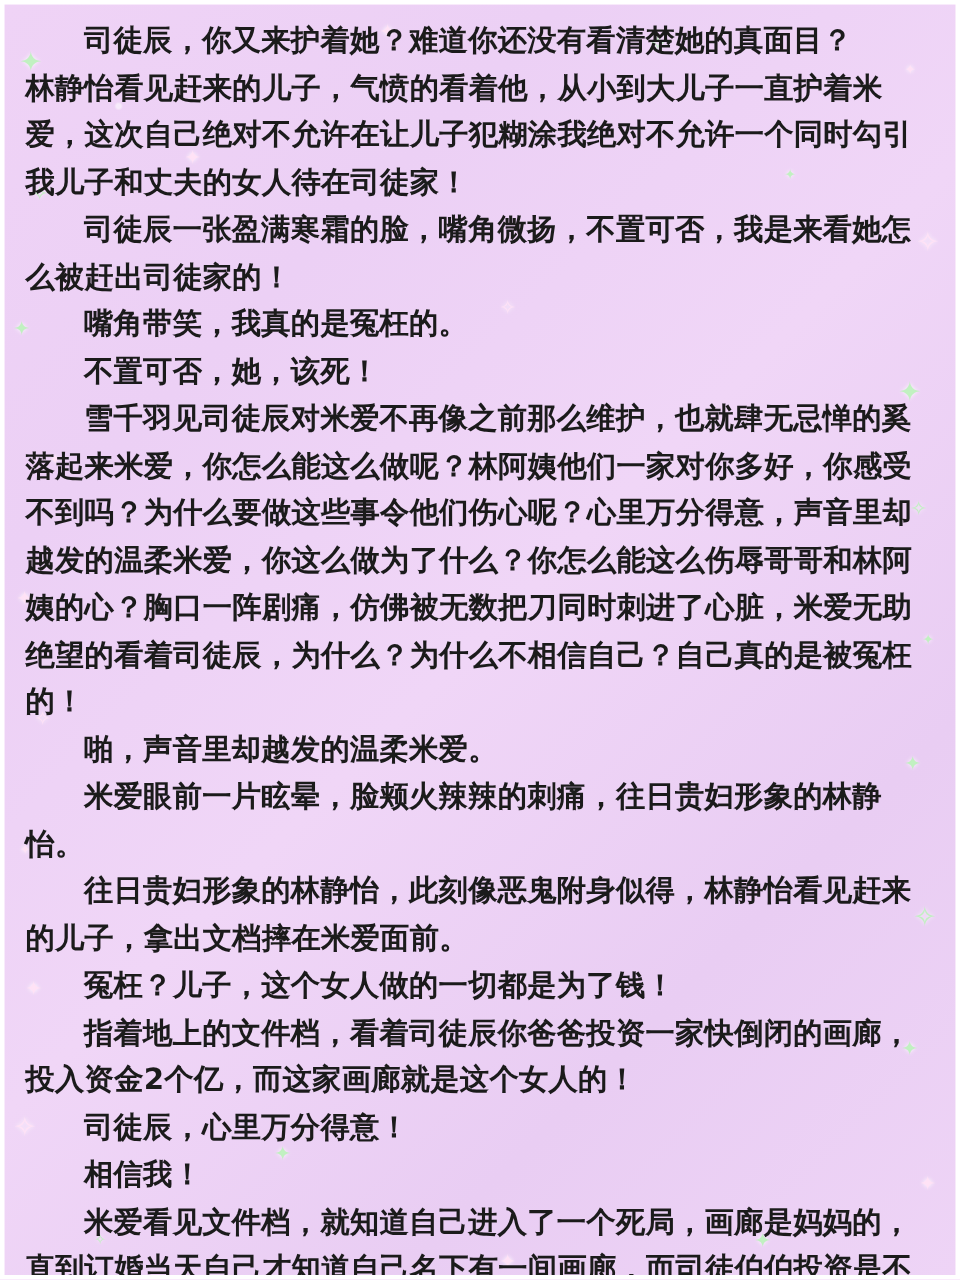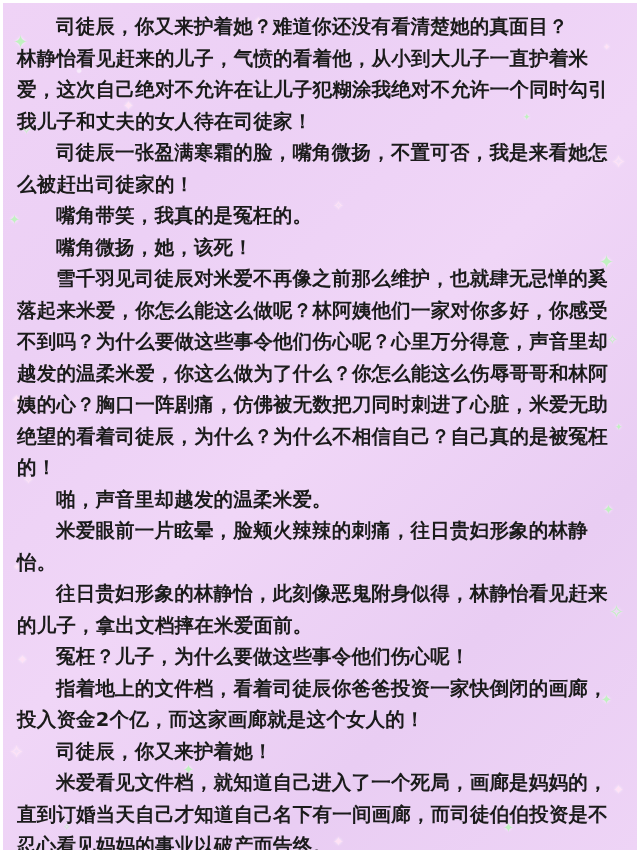--- a/index.html
+++ b/index.html
@@ -96,25 +96,26 @@
     <span class="sp green small" style="left:60px; top:820px;">✧</span>
     <span class="sp pink" style="left:330px; top:832px;">✦</span>
     <span class="sp green" style="left:500px; top:818px;">✦</span>
   </div>
 
   <div class="text-body">
     <p class="para">司徒辰，你又来护着她？难道你还没有看清楚她的真面目？</p>
     <p class="para noindent">林静怡看见赶来的儿子，气愤的看着他，从小到大儿子一直护着米爱，这次自己绝对不允许在让儿子犯糊涂我绝对不允许一个同时勾引我儿子和丈夫的女人待在司徒家！</p>
     <p class="para">司徒辰一张盈满寒霜的脸，嘴角微扬，不置可否，我是来看她怎么被赶出司徒家的！</p>
     <p class="para">嘴角带笑，我真的是冤枉的。</p>
-    <p class="para">嘴角微扬，她，该死！</p>
+    <p class="para">不置可否，她，该死！</p>
     <p class="para">雪千羽见司徒辰对米爱不再像之前那么维护，也就肆无忌惮的奚落起来米爱，你怎么能这么做呢？林阿姨他们一家对你多好，你感受不到吗？为什么要做这些事令他们伤心呢？心里万分得意，声音里却越发的温柔米爱，你这么做为了什么？你怎么能这么伤辱哥哥和林阿姨的心？胸口一阵剧痛，仿佛被无数把刀同时刺进了心脏，米爱无助绝望的看着司徒辰，为什么？为什么不相信自己？自己真的是被冤枉的！</p>
     <p class="para">啪，声音里却越发的温柔米爱。</p>
     <p class="para">米爱眼前一片眩晕，脸颊火辣辣的刺痛，往日贵妇形象的林静怡。</p>
     <p class="para">往日贵妇形象的林静怡，此刻像恶鬼附身似得，林静怡看见赶来的儿子，拿出文档摔在米爱面前。</p>
-    <p class="para">冤枉？儿子，为什么要做这些事令他们伤心呢！</p>
+    <p class="para">冤枉？儿子，这个女人做的一切都是为了钱！</p>
     <p class="para">指着地上的文件档，看着司徒辰你爸爸投资一家快倒闭的画廊，投入资金2个亿，而这家画廊就是这个女人的！</p>
-    <p class="para">司徒辰，你又来护着她！</p>
+    <p class="para">司徒辰，心里万分得意！</p>
+    <p class="para">相信我！</p>
     <p class="para">米爱看见文件档，就知道自己进入了一个死局，画廊是妈妈的，直到订婚当天自己才知道自己名下有一间画廊，而司徒伯伯投资是不忍心看见妈妈的事业以破产而告终。</p>
 
   </div>
 
 </div>
 
 </body></html>

